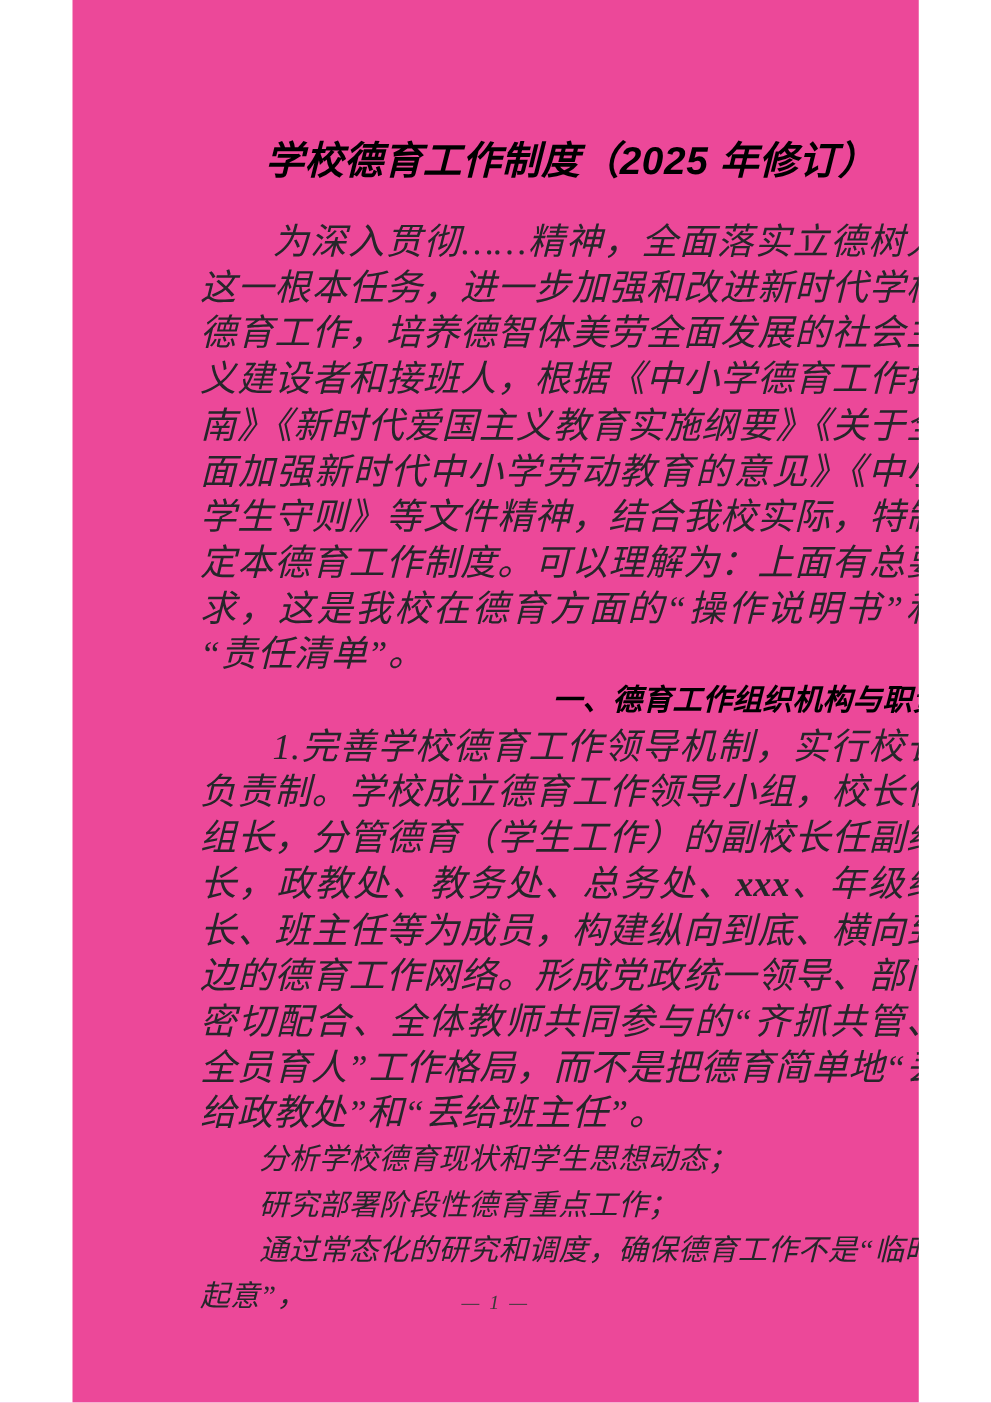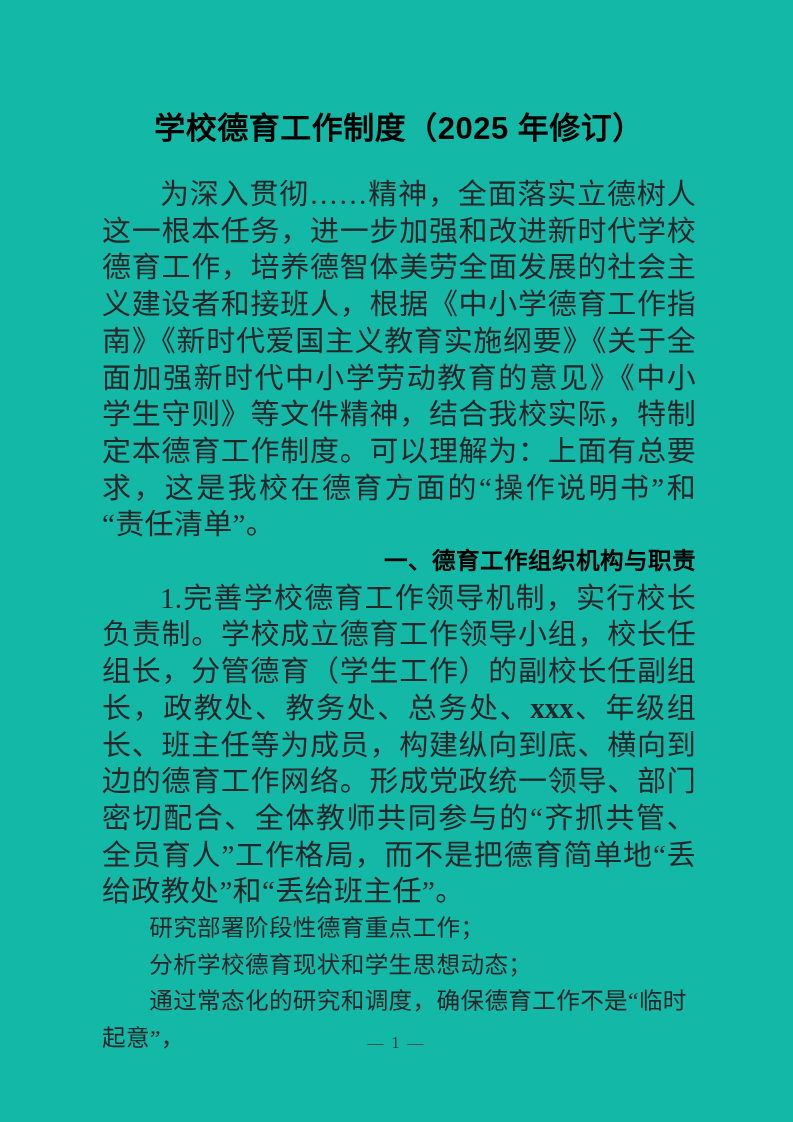--- a/index.html
+++ b/index.html
@@ -4,29 +4,30 @@
 <title>学校德育工作制度（2025 年修订）</title>
 <style>
   html, body {
     margin: 0;
     padding: 0;
     background: #ffffff;
   }
 
   .page {
     position: relative;
-    width: 793px;
+    width: 677px;
     height: 1122px;
     margin: 0 auto;
-    background: #14b8a6;
+    background: #ec4899;
     overflow: hidden;
     box-sizing: border-box;
     
     font-family: "Liberation Serif", "DejaVu Serif", serif;
     color: #1a1a1a;
+    font-style: italic;
     -webkit-font-smoothing: antialiased;
   }
 
   
   .content {
     position: absolute;
     left: 102px;
     top: 92px;
     width: 594px;
   }
@@ -116,23 +117,23 @@
 
     <h1 class="doc-title">学校德育工作制度（2025 年修订）</h1>
 
     <p class="para indent-2 first-para">为深入贯彻……精神，全面落实立德树人这一根本任务，进一步加强和改进新时代学校德育工作，培养德智体美劳全面发展的社会主义建设者和接班人，根据《中小学德育工作指南》《新时代爱国主义教育实施纲要》《关于全面加强新时代中小学劳动教育的意见》《中小学生守则》等文件精神，结合我校实际，特制定本德育工作制度。可以理解为：上面有总要求，这是我校在德育方面的“操作说明书”和“责任清单”。</p>
 
     <h2 class="section-heading">一、德育工作组织机构与职责</h2>
 
     <p class="para indent-2"><span>1.完善学校德育工作领导机制，实行校长负责制。学校成立德育工作领导小组，校长任组长，分管德育（学生工作）的副校长任副组长，政教处、教务处、总务处、</span><span class="run-bold">xxx</span><span>、年级组长、班主任等为成员，构建纵向到底、横向到边的德育工作网络。形成党政统一领导、部门密切配合、全体教师共同参与的“齐抓共管、全员育人”工作格局，而不是把德育简单地“丢给政教处”和“丢给班主任”。</span></p>
 
 
+    <p class="list-line">分析学校德育现状和学生思想动态；</p>
+
     <p class="list-line">研究部署阶段性德育重点工作；</p>
-
-    <p class="list-line">分析学校德育现状和学生思想动态；</p>
 
 
 
     <p class="list-line">通过常态化的研究和调度，确保德育工作不是“临时起意”，</p>
 
   </div>
 
   <div class="page-footer">— 1 —</div>
 
 </div>

